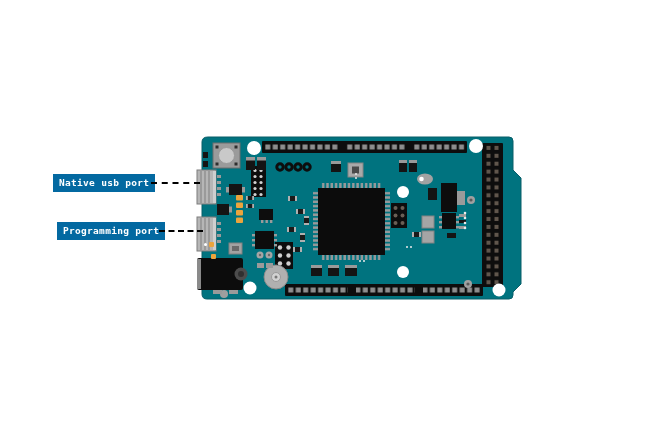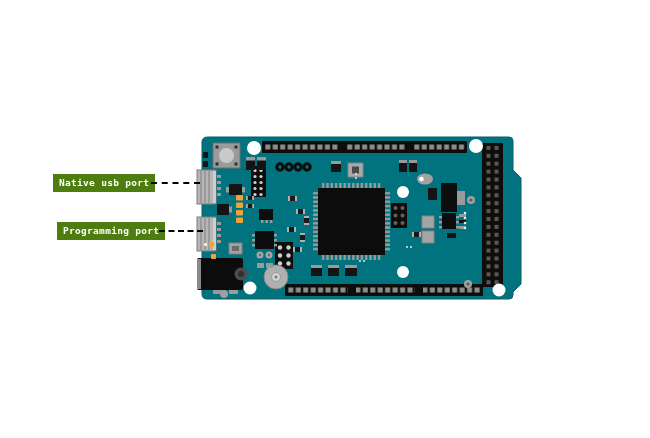--- a/index.html
+++ b/index.html
@@ -1,19 +1,19 @@
 <!DOCTYPE html>
 <html><head>
 <meta charset="utf-8">
 <style>
   html,body{margin:0;padding:0;background:#ffffff;}
   .stage{position:relative;width:650px;height:438px;background:#ffffff;overflow:hidden;
          font-family:"DejaVu Sans Mono","Liberation Mono",monospace;}
   .board-svg{position:absolute;left:0;top:0;}
-  .callout-label{position:absolute;background:#4d7c0f;color:#ffffff;font-weight:bold;
+  .callout-label{position:absolute;background:#0369a1;color:#ffffff;font-weight:bold;
                  font-size:9.5px;line-height:10px;padding:4px 6px;letter-spacing:0.3px;
                  white-space:nowrap;}
   .callout-line{position:absolute;height:0;border-top:2px dashed #000000;}
   .line-native{left:151px;top:182px;width:49px;}
   .line-programming{left:159px;top:230px;width:44px;}
   .label-native{left:53px;top:174px;}
   .label-programming{left:57px;top:222px;}
 </style>
 </head>
 <body>

